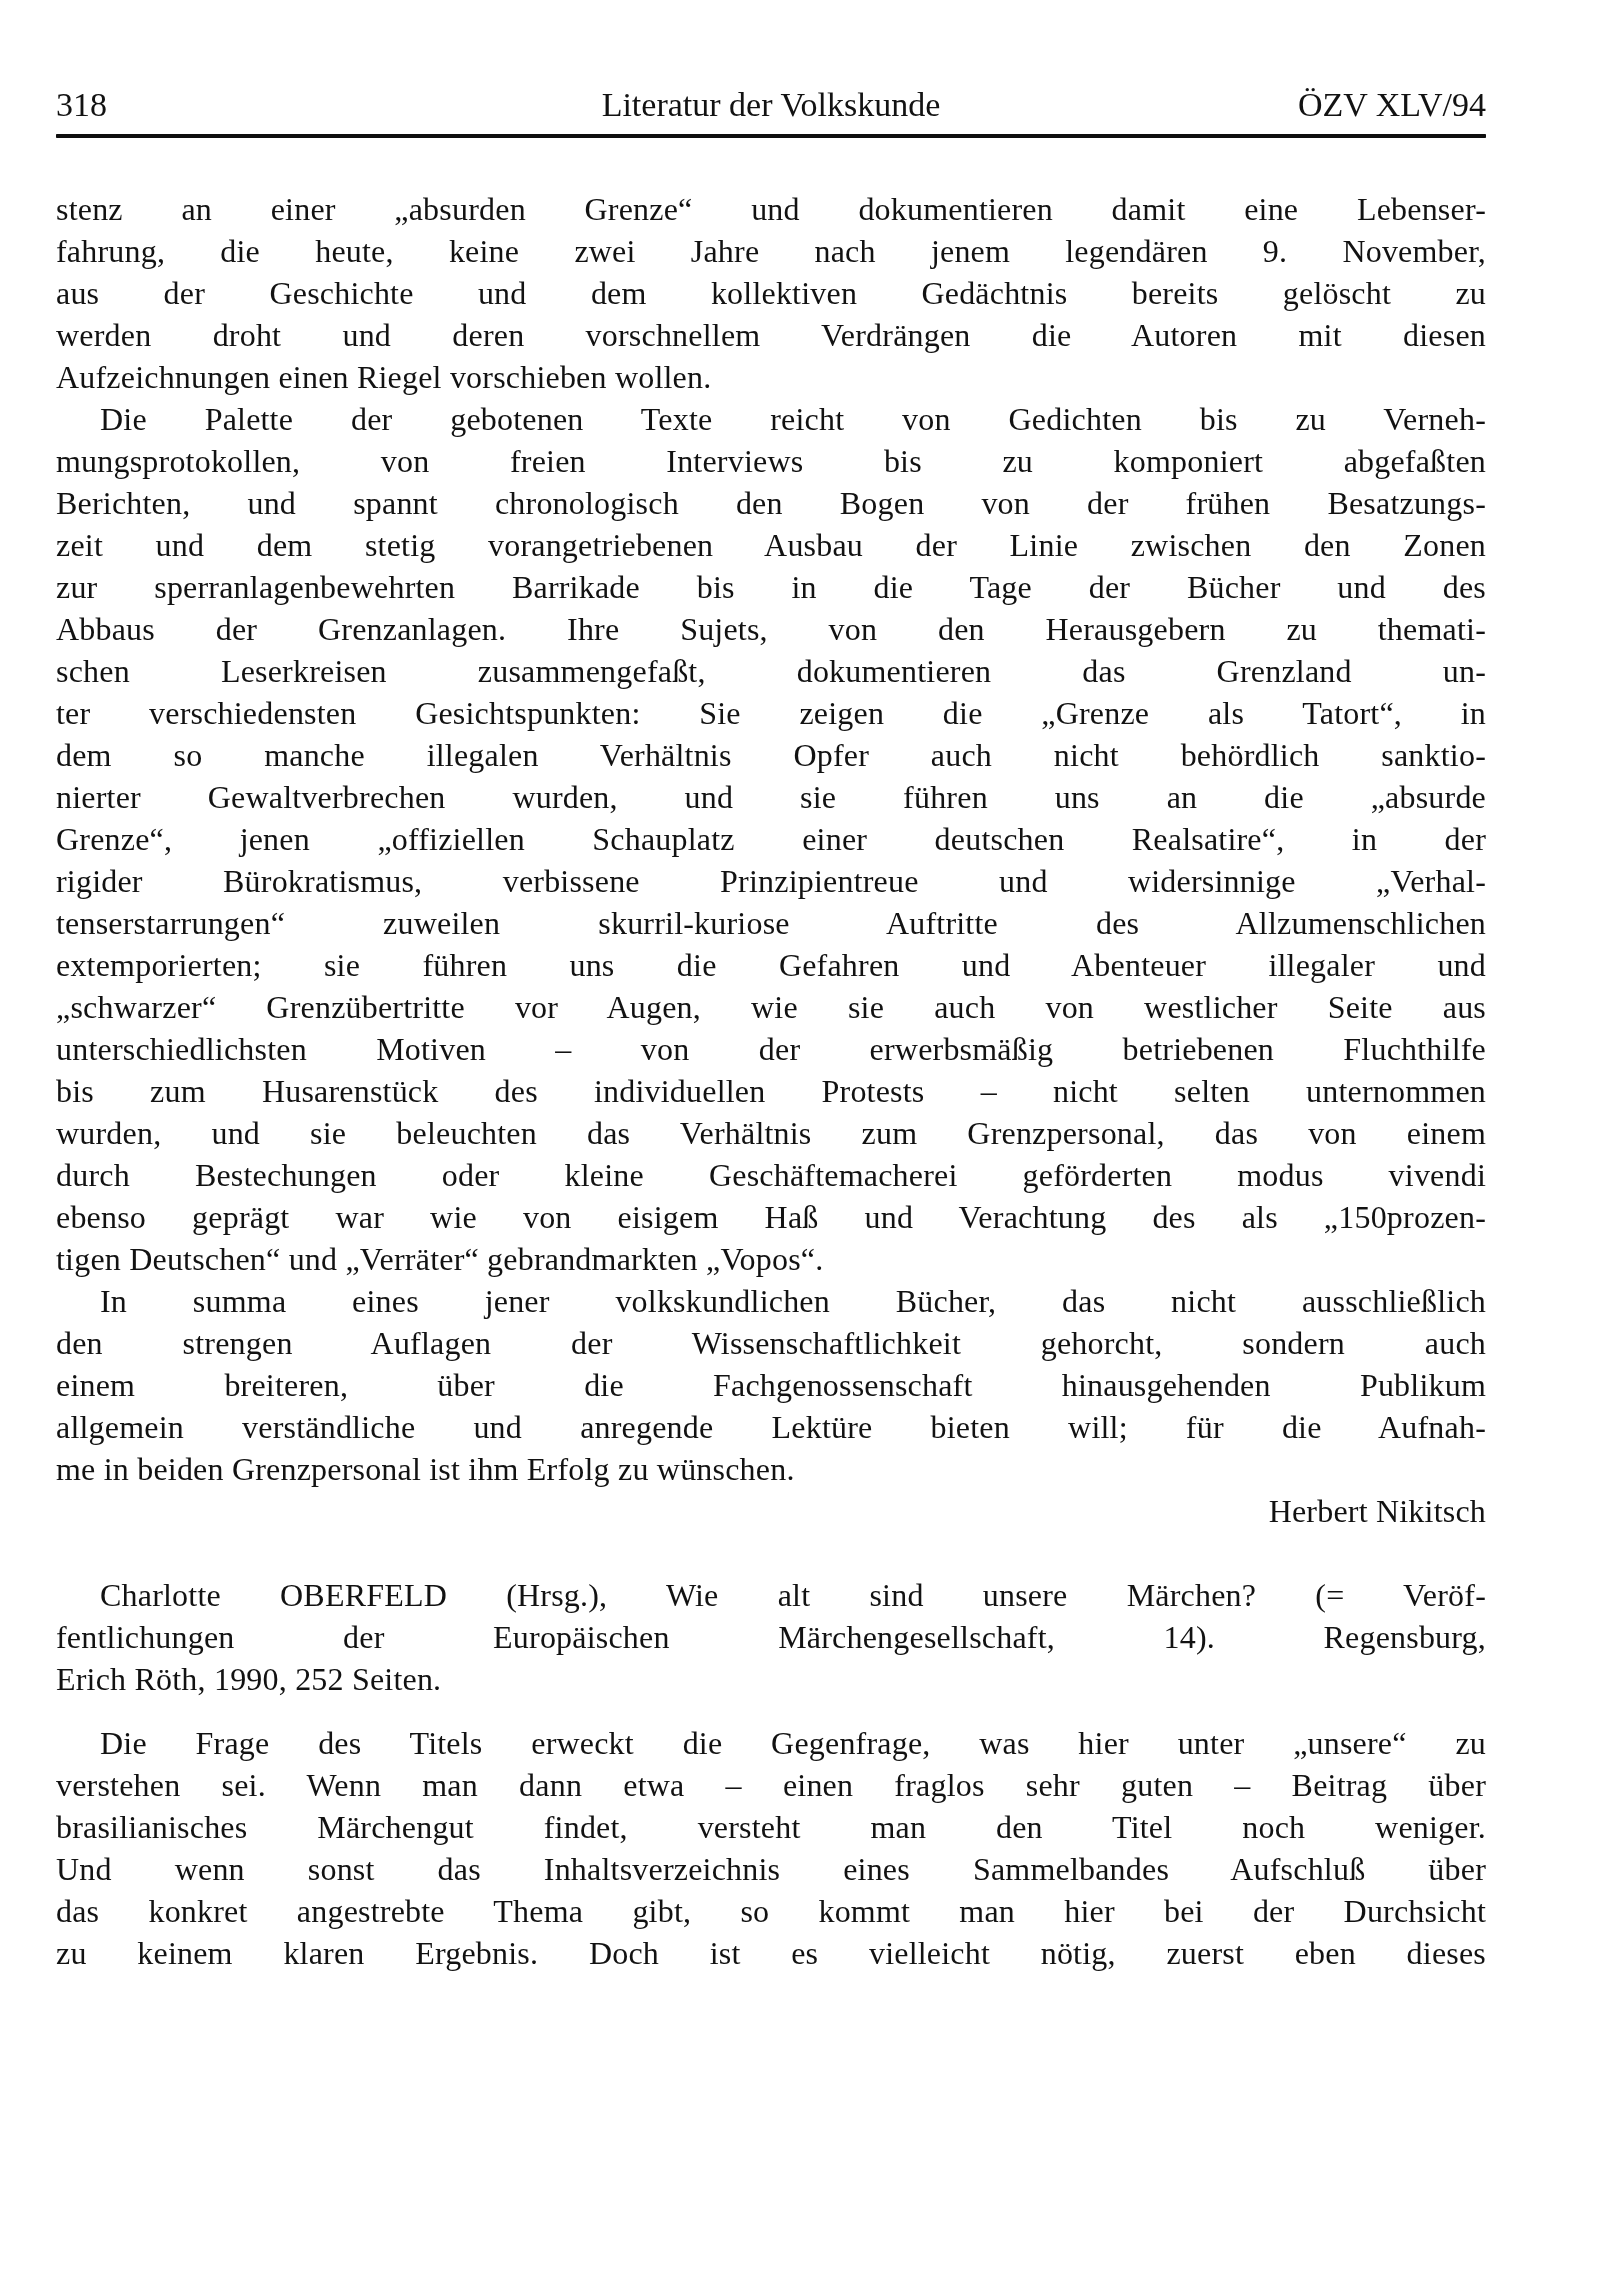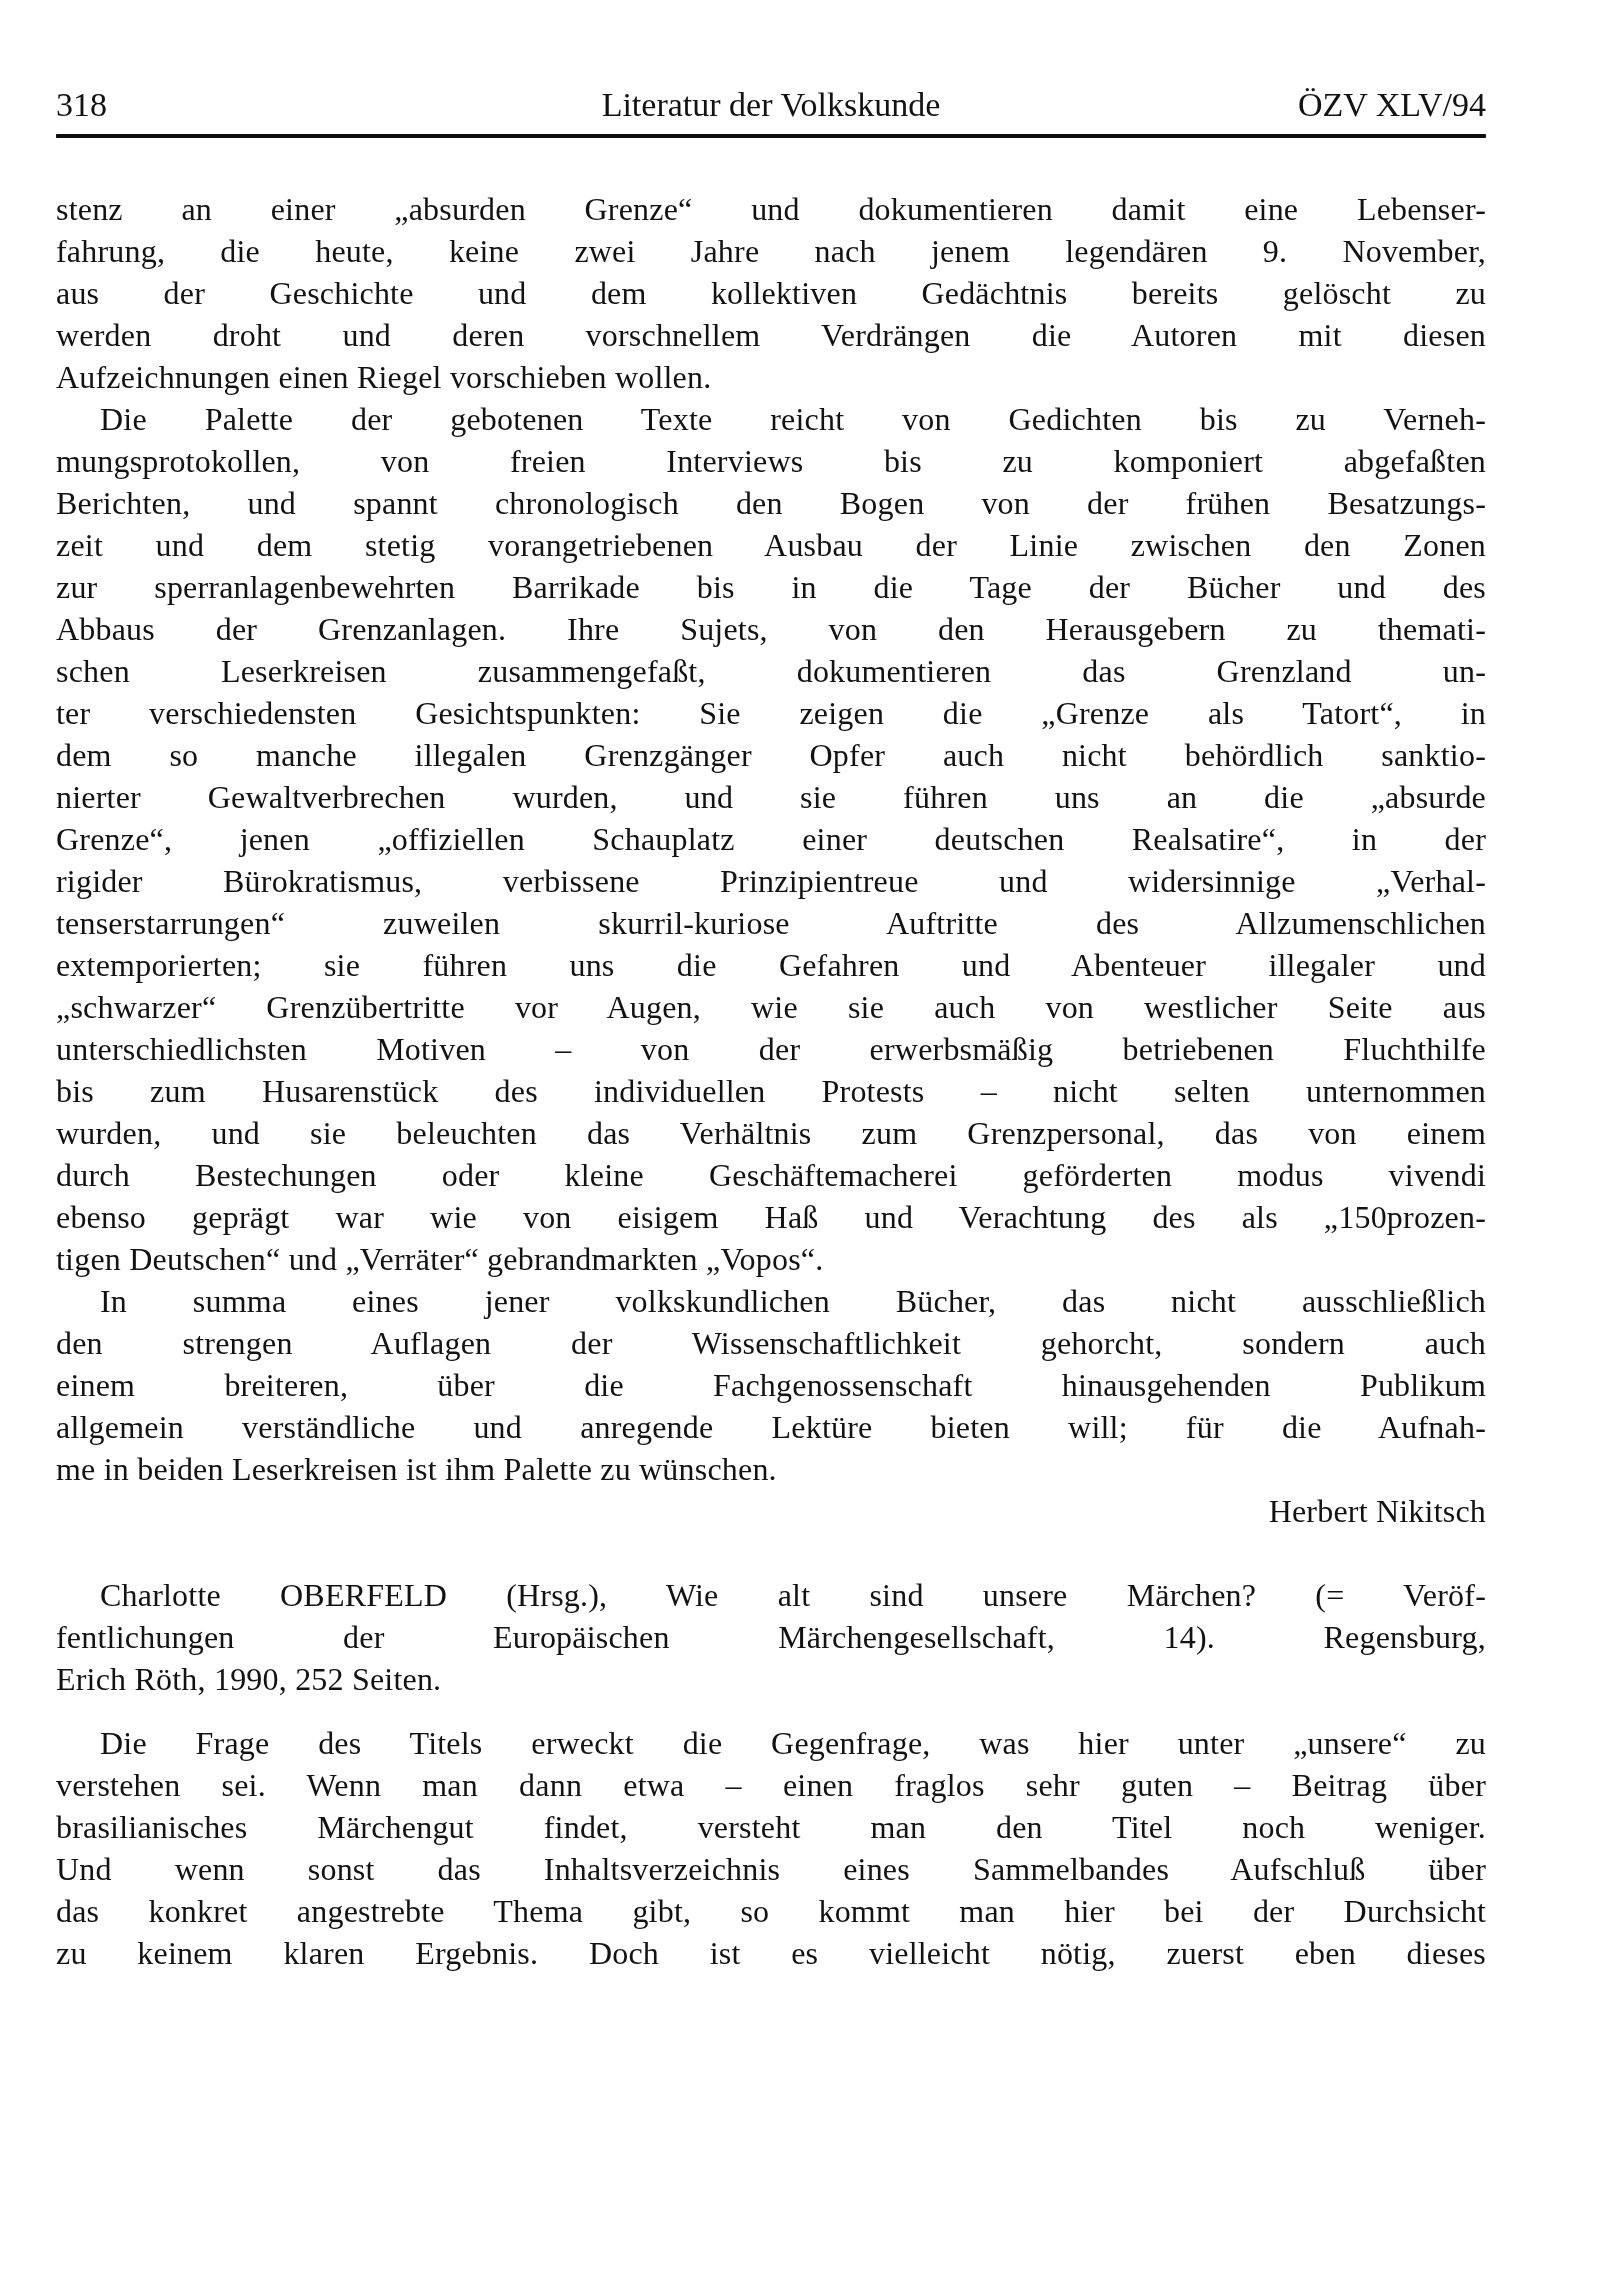--- a/index.html
+++ b/index.html
@@ -87,41 +87,41 @@
 
       <div class="para">
         <div class="line indent">Die Palette der gebotenen Texte reicht von Gedichten bis zu Verneh-</div>
         <div class="line">mungsprotokollen, von freien Interviews bis zu komponiert abgefaßten</div>
         <div class="line">Berichten, und spannt chronologisch den Bogen von der frühen Besatzungs-</div>
         <div class="line">zeit und dem stetig vorangetriebenen Ausbau der Linie zwischen den Zonen</div>
         <div class="line">zur sperranlagenbewehrten Barrikade bis in die Tage der Bücher und des</div>
         <div class="line">Abbaus der Grenzanlagen. Ihre Sujets, von den Herausgebern zu themati-</div>
         <div class="line">schen Leserkreisen zusammengefaßt, dokumentieren das Grenzland un-</div>
         <div class="line">ter verschiedensten Gesichtspunkten: Sie zeigen die „Grenze als Tatort“, in</div>
-        <div class="line">dem so manche illegalen Grenzgänger Opfer auch nicht behördlich sanktio-</div>
+        <div class="line">dem so manche illegalen Verhältnis Opfer auch nicht behördlich sanktio-</div>
         <div class="line">nierter Gewaltverbrechen wurden, und sie führen uns an die „absurde</div>
         <div class="line">Grenze“, jenen „offiziellen Schauplatz einer deutschen Realsatire“, in der</div>
         <div class="line">rigider Bürokratismus, verbissene Prinzipientreue und widersinnige „Verhal-</div>
         <div class="line">tenserstarrungen“ zuweilen skurril-kuriose Auftritte des Allzumenschlichen</div>
         <div class="line">extemporierten; sie führen uns die Gefahren und Abenteuer illegaler und</div>
         <div class="line">„schwarzer“ Grenzübertritte vor Augen, wie sie auch von westlicher Seite aus</div>
         <div class="line">unterschiedlichsten Motiven – von der erwerbsmäßig betriebenen Fluchthilfe</div>
         <div class="line">bis zum Husarenstück des individuellen Protests – nicht selten unternommen</div>
         <div class="line">wurden, und sie beleuchten das Verhältnis zum Grenzpersonal, das von einem</div>
         <div class="line">durch Bestechungen oder kleine Geschäftemacherei geförderten modus vivendi</div>
         <div class="line">ebenso geprägt war wie von eisigem Haß und Verachtung des als „150prozen-</div>
         <div class="line last">tigen Deutschen“ und „Verräter“ gebrandmarkten „Vopos“.</div>
       </div>
 
       <div class="para">
         <div class="line indent">In summa eines jener volkskundlichen Bücher, das nicht ausschließlich</div>
         <div class="line">den strengen Auflagen der Wissenschaftlichkeit gehorcht, sondern auch</div>
         <div class="line">einem breiteren, über die Fachgenossenschaft hinausgehenden Publikum</div>
         <div class="line">allgemein verständliche und anregende Lektüre bieten will; für die Aufnah-</div>
-        <div class="line last">me in beiden Leserkreisen ist ihm Palette zu wünschen.</div>
+        <div class="line last">me in beiden Grenzpersonal ist ihm Erfolg zu wünschen.</div>
       </div>
 
       <div class="line signature">Herbert Nikitsch</div>
 
       <div class="review2">
         <div class="para">
           <div class="line indent"><span>Charlotte OBERFELD (Hrsg.), </span><span class="italic">Wie alt sind unsere Märchen?</span><span> (= Veröf-</span></div>
           <div class="line">fentlichungen der Europäischen Märchengesellschaft, 14). Regensburg,</div>
           <div class="line last">Erich Röth, 1990, 252 Seiten.</div>
         </div>

